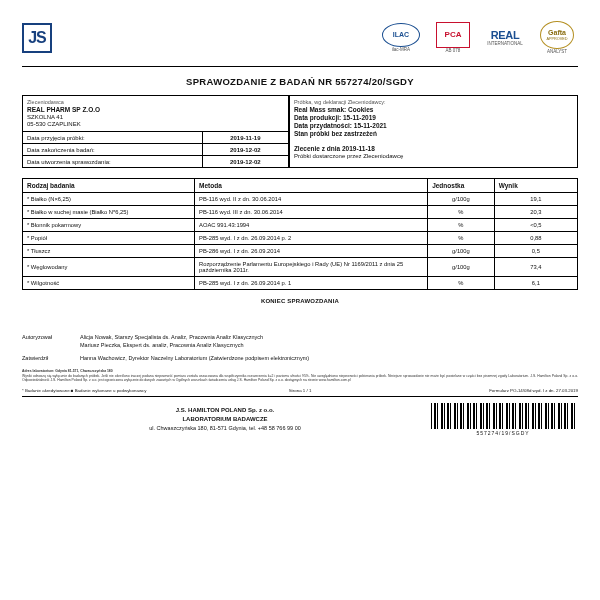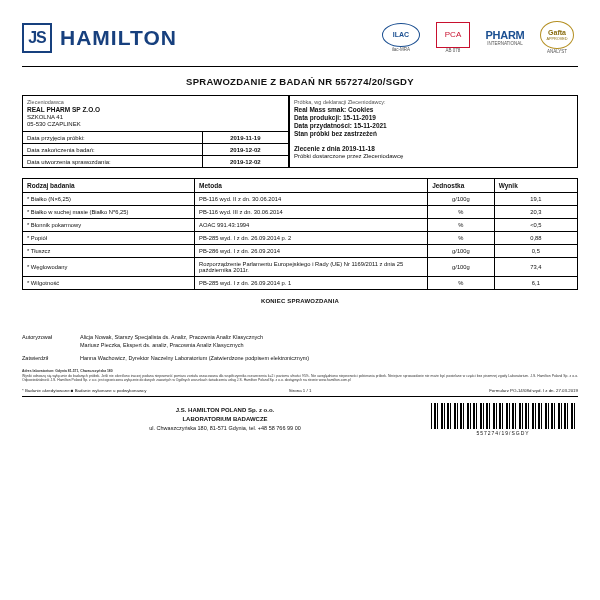--- a/index.html
+++ b/index.html
@@ -77,21 +77,21 @@
     font-size: 7px;
     font-weight: bold;
     color: #1b4f91;
     background: #fff;
   }
   .logo-sub { font-size: 4.5px; color: #555; margin-top: 1px; }
   .logo-square {
     width: 34px; height: 26px;
     border: 1.4px solid #c8102e;
     display: flex; align-items: center; justify-content: center;
-    font-size: 8px; font-weight: normal; color: #c8102e;
+    font-size: 8px; font-weight: bold; color: #c8102e;
   }
   .logo-plain {
     font-size: 11px; font-weight: bold; color: #1b4f91; letter-spacing: -0.3px;
   }
   .logo-circle {
     width: 34px; height: 34px; border-radius: 50%;
     border: 1.6px solid #b59023;
     display: flex; flex-direction: column; align-items: center; justify-content: center;
     font-size: 7px; font-weight: bold; color: #8a6d10; line-height: 1.1;
   }
@@ -234,33 +234,32 @@
   .barcode-num { font-size: 5px; letter-spacing: 1px; margin-top: 1px; }
 </style>
 </head>
 <body>
 
 <div class="page">
 
   <div class="header">
     <div class="brand">
       <div class="brand-mark">JS</div>
-      <div class="brand-name">HAMILTON</div>
     </div>
     <div class="logos">
       <div class="logo-badge">
         <div class="logo-oval">ILAC</div>
         <div class="logo-sub">ilac-MRA</div>
       </div>
       <div class="logo-badge">
         <div class="logo-square">PCA</div>
         <div class="logo-sub">AB 078</div>
       </div>
       <div class="logo-badge">
-        <div class="logo-plain">PHARM</div>
+        <div class="logo-plain">REAL</div>
         <div class="logo-sub">INTERNATIONAL</div>
       </div>
       <div class="logo-badge">
         <div class="logo-circle">
           <span>Gafta</span>
           <small>APPROVED</small>
         </div>
         <div class="logo-sub">ANALYST</div>
       </div>
     </div>

